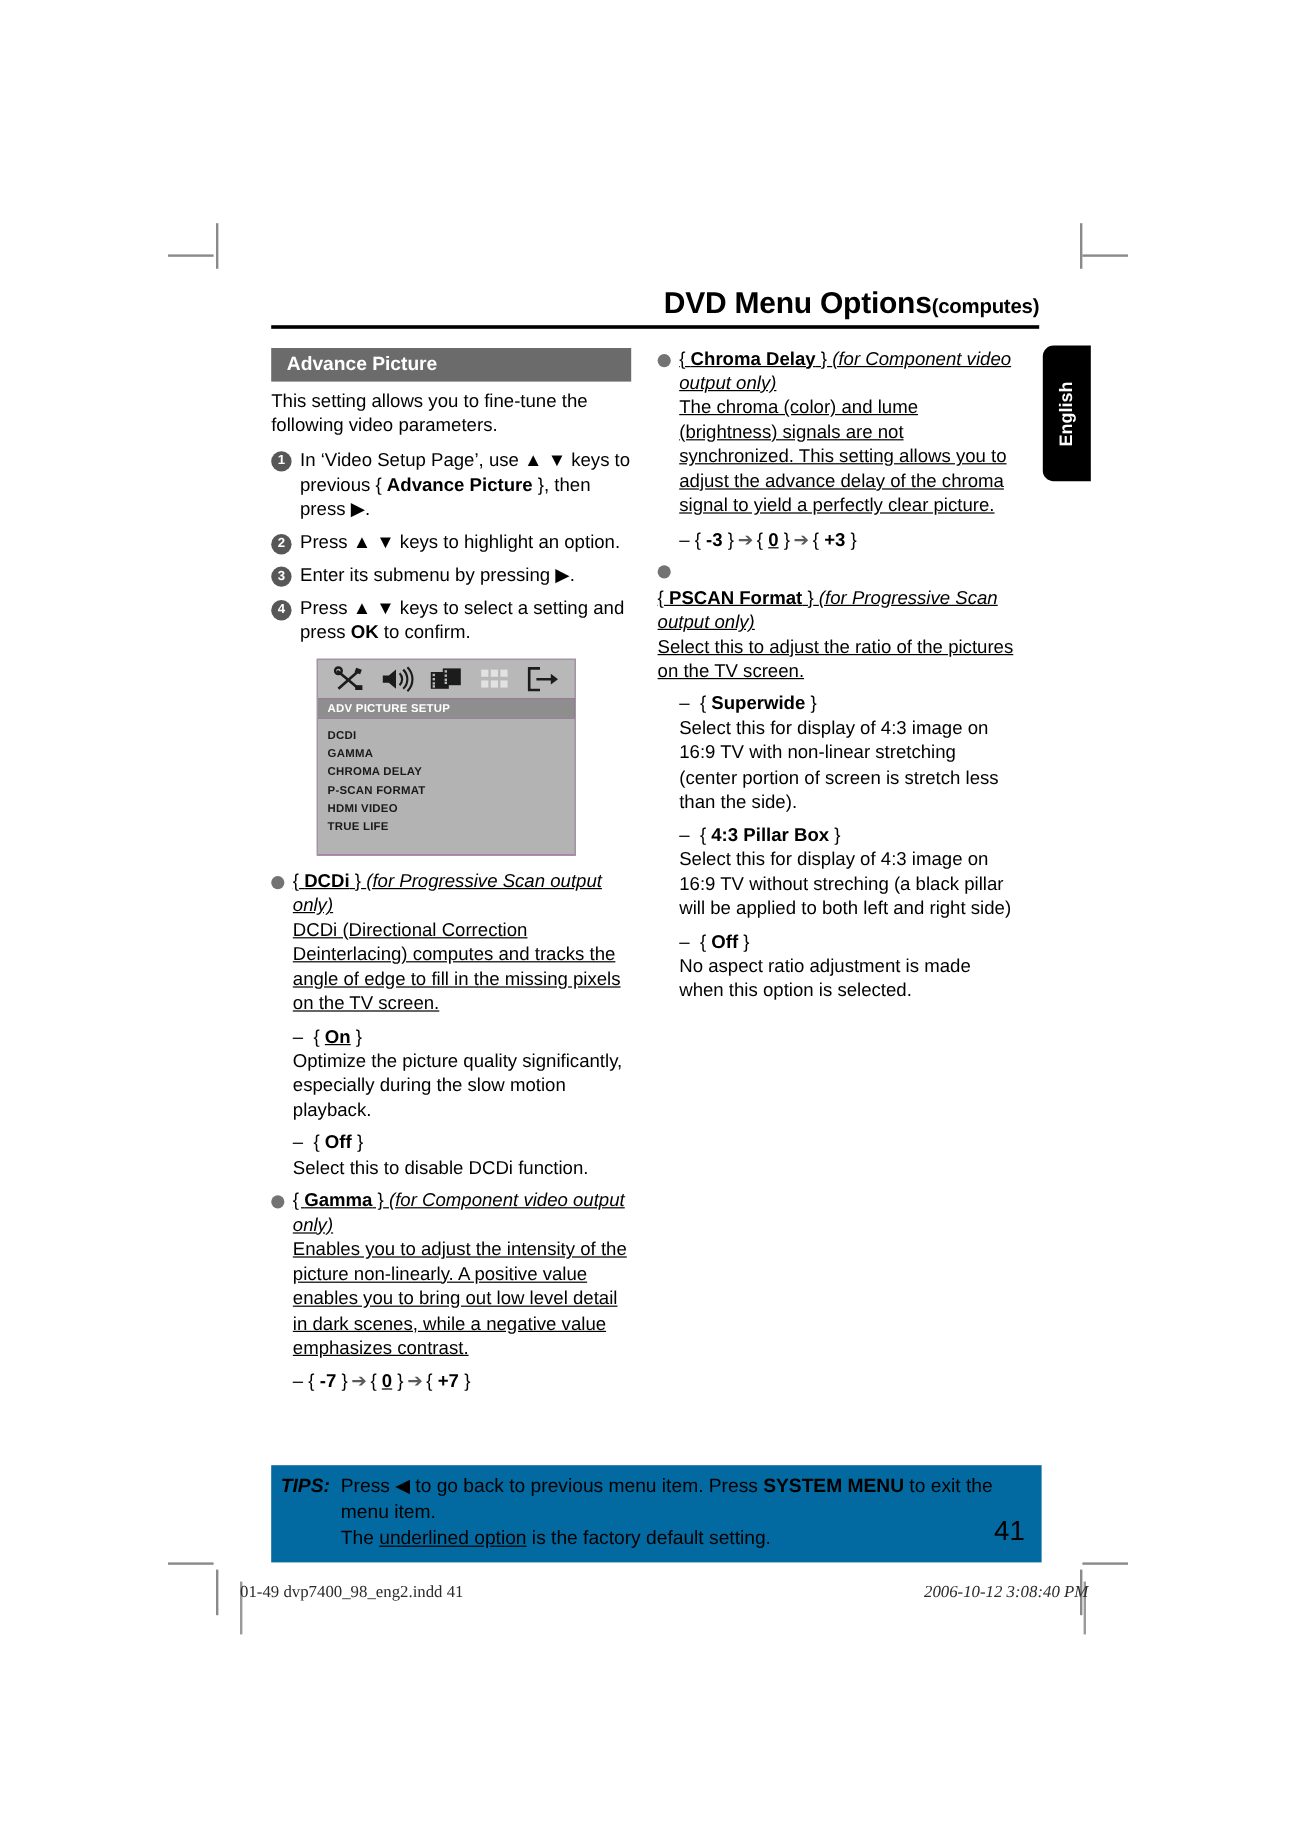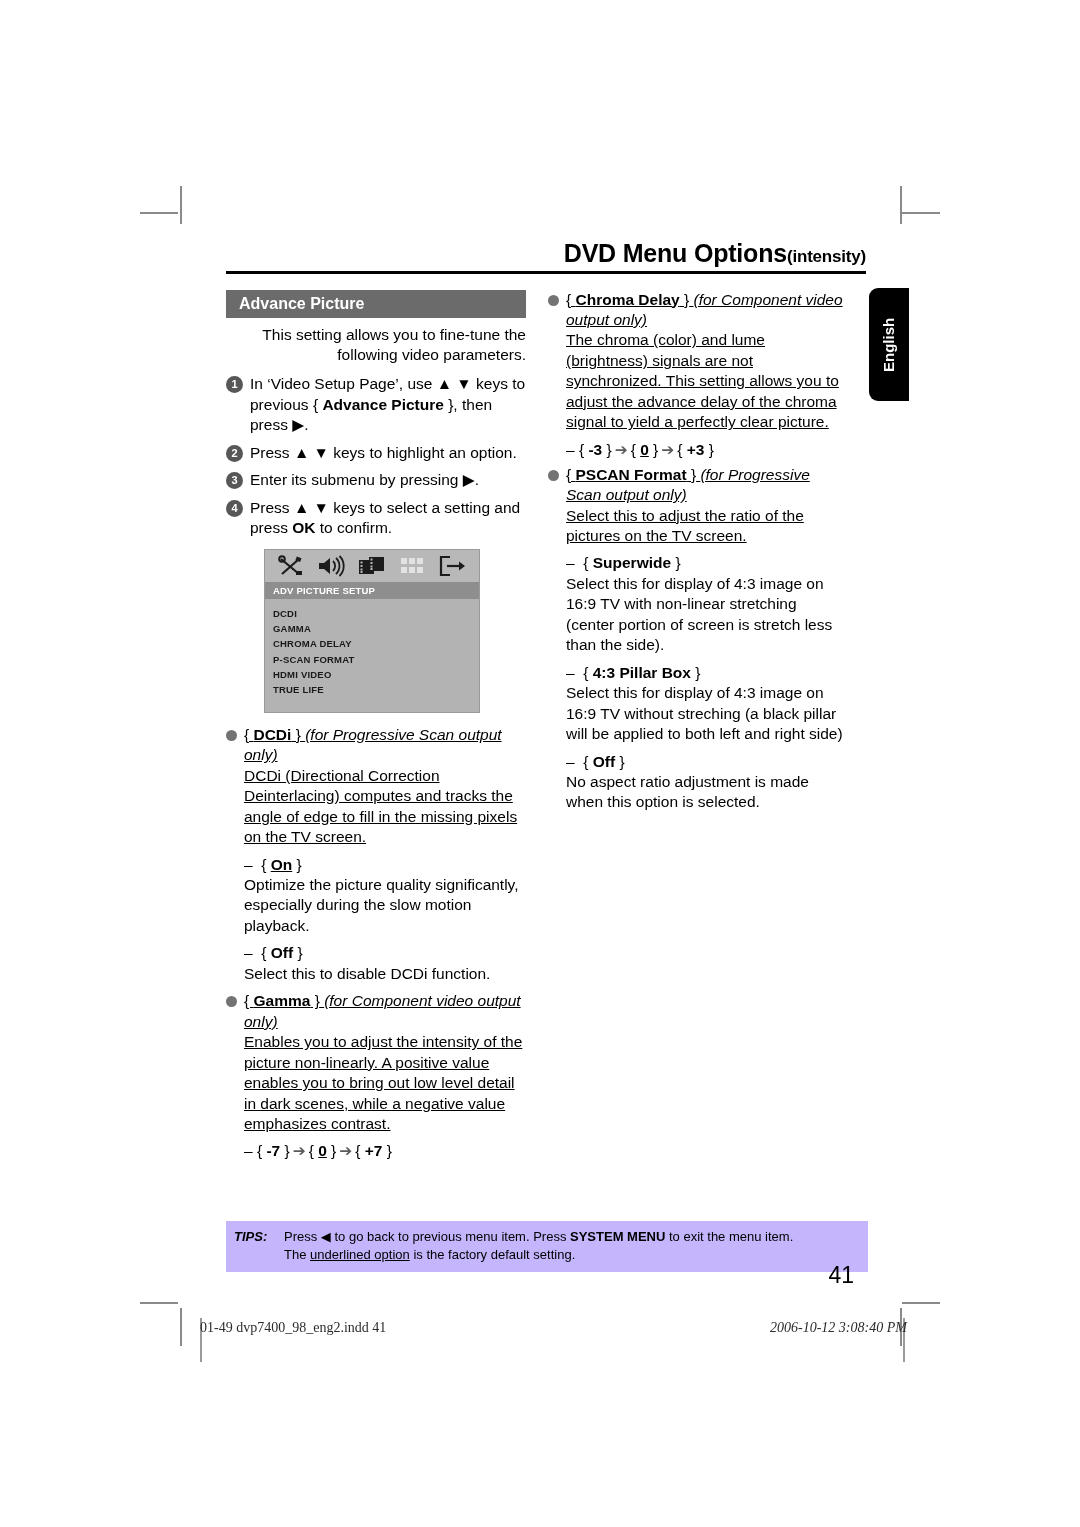--- a/index.html
+++ b/index.html
@@ -55,21 +55,20 @@
     align-items: flex-start;
   }
   .col { width: 300px; }
 
   p, div.txt { margin: 0; }
 
   .body-text {
     font-size: 15.5px;
     line-height: 1.32;
     margin-bottom: 9px;
-    text-align: right;
   }
 
   
   .sec-bar {
     background: #6b6b6b;
     color: #ffffff;
     font-size: 16px;
     font-weight: bold;
     padding: 5px 0 5px 13px;
     margin-bottom: 7px;
@@ -196,24 +195,24 @@
     height: 113px;
     line-height: 40px;
   }
 
   
   .tips {
     position: absolute;
     left: 226px;
     top: 1221px;
     width: 628px;
-    background: #c4b5fd;
+    background: #0369a1;
     display: flex;
     padding: 7px 6px 8px 8px;
-    font-size: 13px;
+    font-size: 16px;
     line-height: 1.38;
   }
   .tips-label { font-weight: bold; font-style: italic; flex: 0 0 50px; }
   .tips-body { flex: 1 1 auto; }
 
   .pagenum {
     position: absolute;
     left: 770px;
     top: 1262px;
     width: 84px;
@@ -241,21 +240,21 @@
 <div class="cropmark cm-v" style="left:900px; top:186px;"></div>
 <div class="cropmark cm-h" style="left:902px; top:212px;"></div>
 <div class="cropmark cm-v" style="left:180px; top:1308px;"></div>
 <div class="cropmark cm-h" style="left:140px; top:1302px;"></div>
 <div class="cropmark cm-v" style="left:900px; top:1308px;"></div>
 <div class="cropmark cm-h" style="left:902px; top:1302px;"></div>
 
 <div id="page">
 
   <div class="runhead">
-    <span>DVD Menu Options</span><span class="cont">(intensity)</span>
+    <span>DVD Menu Options</span><span class="cont">(computes)</span>
   </div>
   <div class="rule"></div>
 
   <div class="cols">
 
     <div class="col">
 
       <div class="sec-bar">Advance Picture</div>
 
       <div class="body-text">This setting allows you to fine-tune the following video parameters.</div>
@@ -383,21 +382,21 @@
         <div class="opt-body">
           <span class="brace">{&nbsp;</span><b>Chroma Delay</b><span class="brace">&nbsp;}</span>
           <i>(for Component video output only)</i>
           <div>The chroma (color) and lume (brightness) signals are not synchronized. This setting allows you to adjust the advance delay of the chroma signal to yield a perfectly clear picture.</div>
         </div>
       </div>
       <div class="range">
         <span class="dash">–&nbsp;</span><span class="brace">{&nbsp;</span><span>-3</span><span class="brace">&nbsp;}</span><span class="arrow">➔</span><span class="brace">{&nbsp;</span><u>0</u><span class="brace">&nbsp;}</span><span class="arrow">➔</span><span class="brace">{&nbsp;</span><span>+3</span><span class="brace">&nbsp;}</span>
       </div>
 
-      <div class="opt" style="margin-top:6px;">
+      <div class="opt" style="margin-top:6px;flex-direction:column;">
         <div class="opt-bullet"></div>
         <div class="opt-body">
           <span class="brace">{&nbsp;</span><b>PSCAN Format</b><span class="brace">&nbsp;}</span>
           <i>(for Progressive Scan output only)</i>
           <div>Select this to adjust the ratio of the pictures on the TV screen.</div>
         </div>
       </div>
       <div class="sub">
         <div class="sub-head"><span class="dash">–&nbsp; {&nbsp;</span><span>Superwide</span><span class="dash">&nbsp;}</span></div>
         <p>Select this for display of 4:3 image on 16:9 TV with non-linear stretching (center portion of screen is stretch less than the side).</p>

